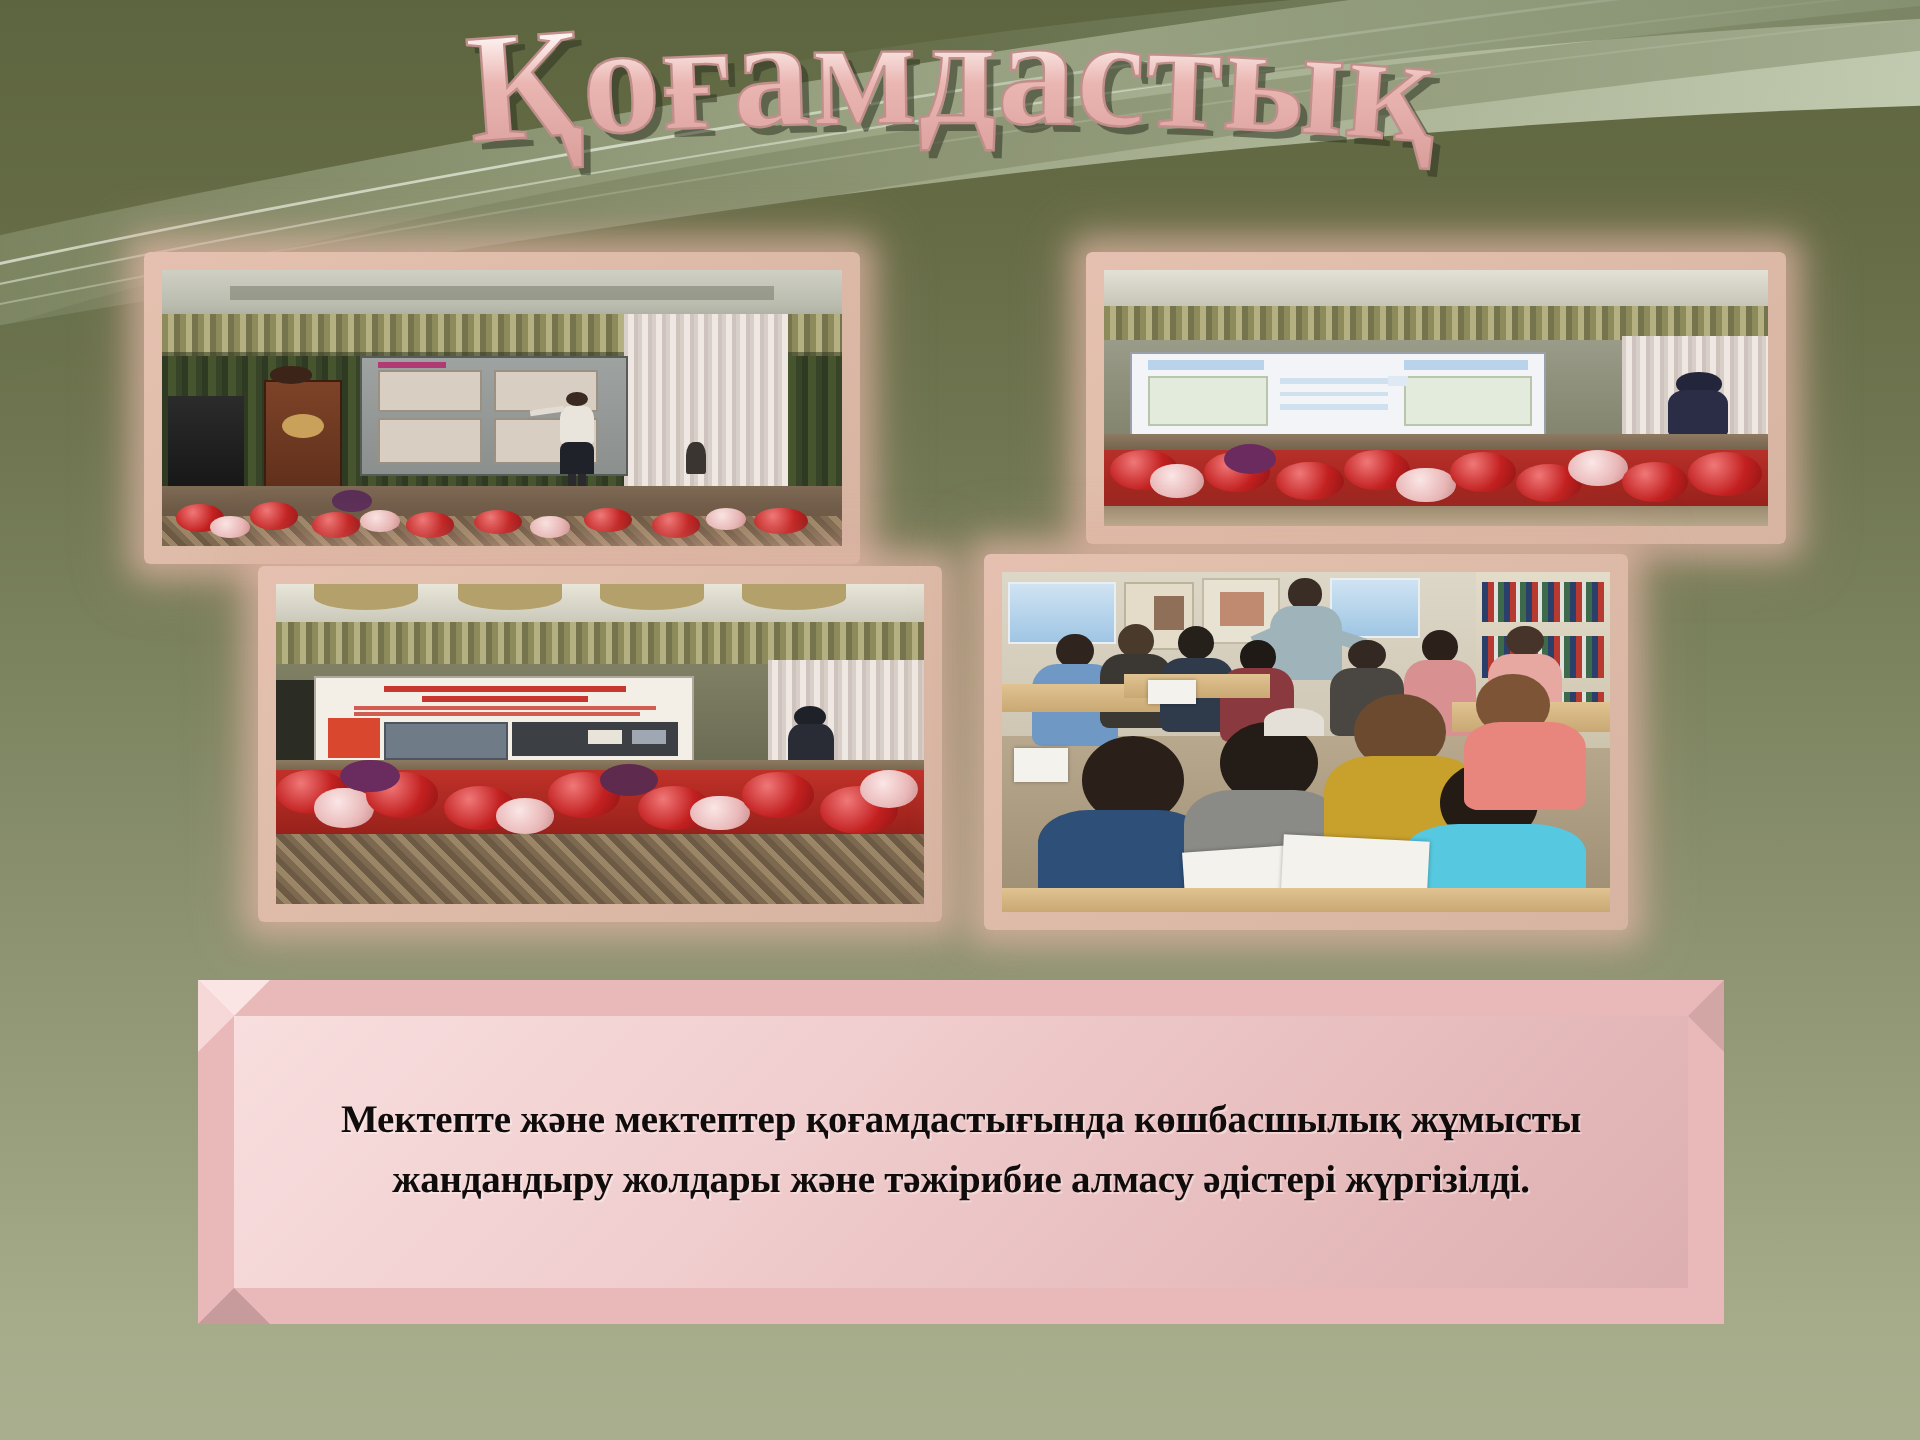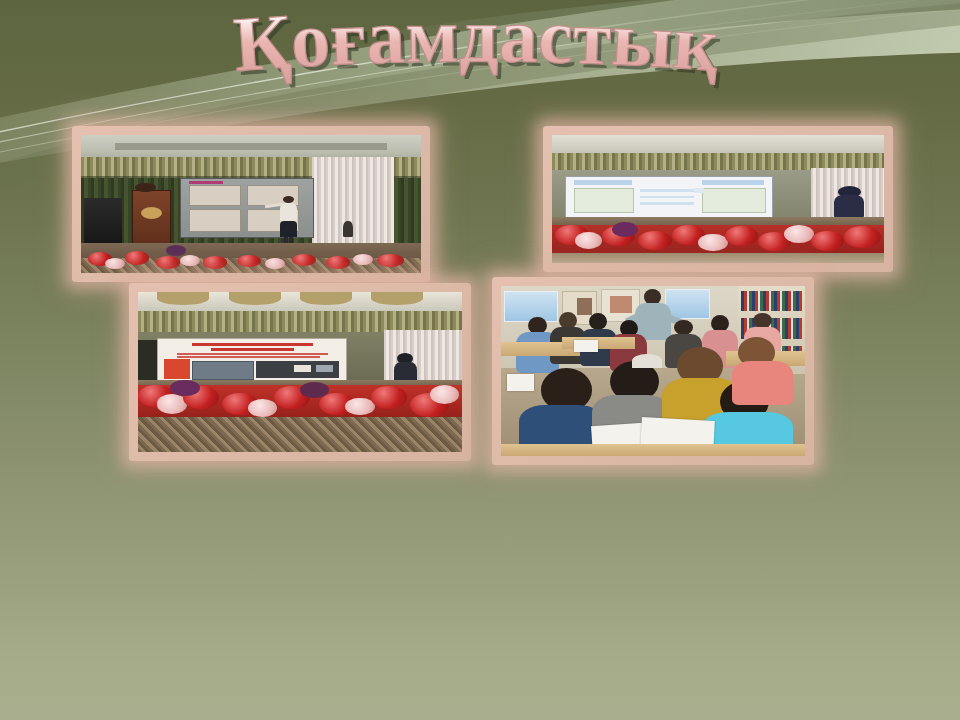--- a/index.html
+++ b/index.html
@@ -497,14 +497,25 @@
 
         <div class="abs paper" style="left:30%; bottom:1%;  width:22%; height:18%; transform:rotate(-4deg);"></div>
         <div class="abs paper" style="left:46%; bottom:2%;  width:24%; height:20%; transform:rotate(3deg);"></div>
         <div class="abs paper" style="left:2%;  top:52%;    width:9%;  height:10%;"></div>
         <div class="abs paper" style="left:24%; top:32%;    width:8%;  height:7%;"></div>
         <div class="abs desk" style="left:0; bottom:0; width:100%; height:7%;"></div>
       </div>
     </div>
   </div>
 
+  <div id="textbox">
+    <div class="bevel">
+      <i class="bv-top"></i>
+      <i class="bv-bottom"></i>
+      <i class="bv-left"></i>
+      <i class="bv-right"></i>
+    </div>
+    <div class="face">
+      <p id="body-text">Мектепте және мектептер қоғамдастығында көшбасшылық жұмысты жандандыру  жолдары  және тәжірибие алмасу әдістері  жүргізілді.</p>
+    </div>
+  </div>
 
 </div>
 
 </body></html>

